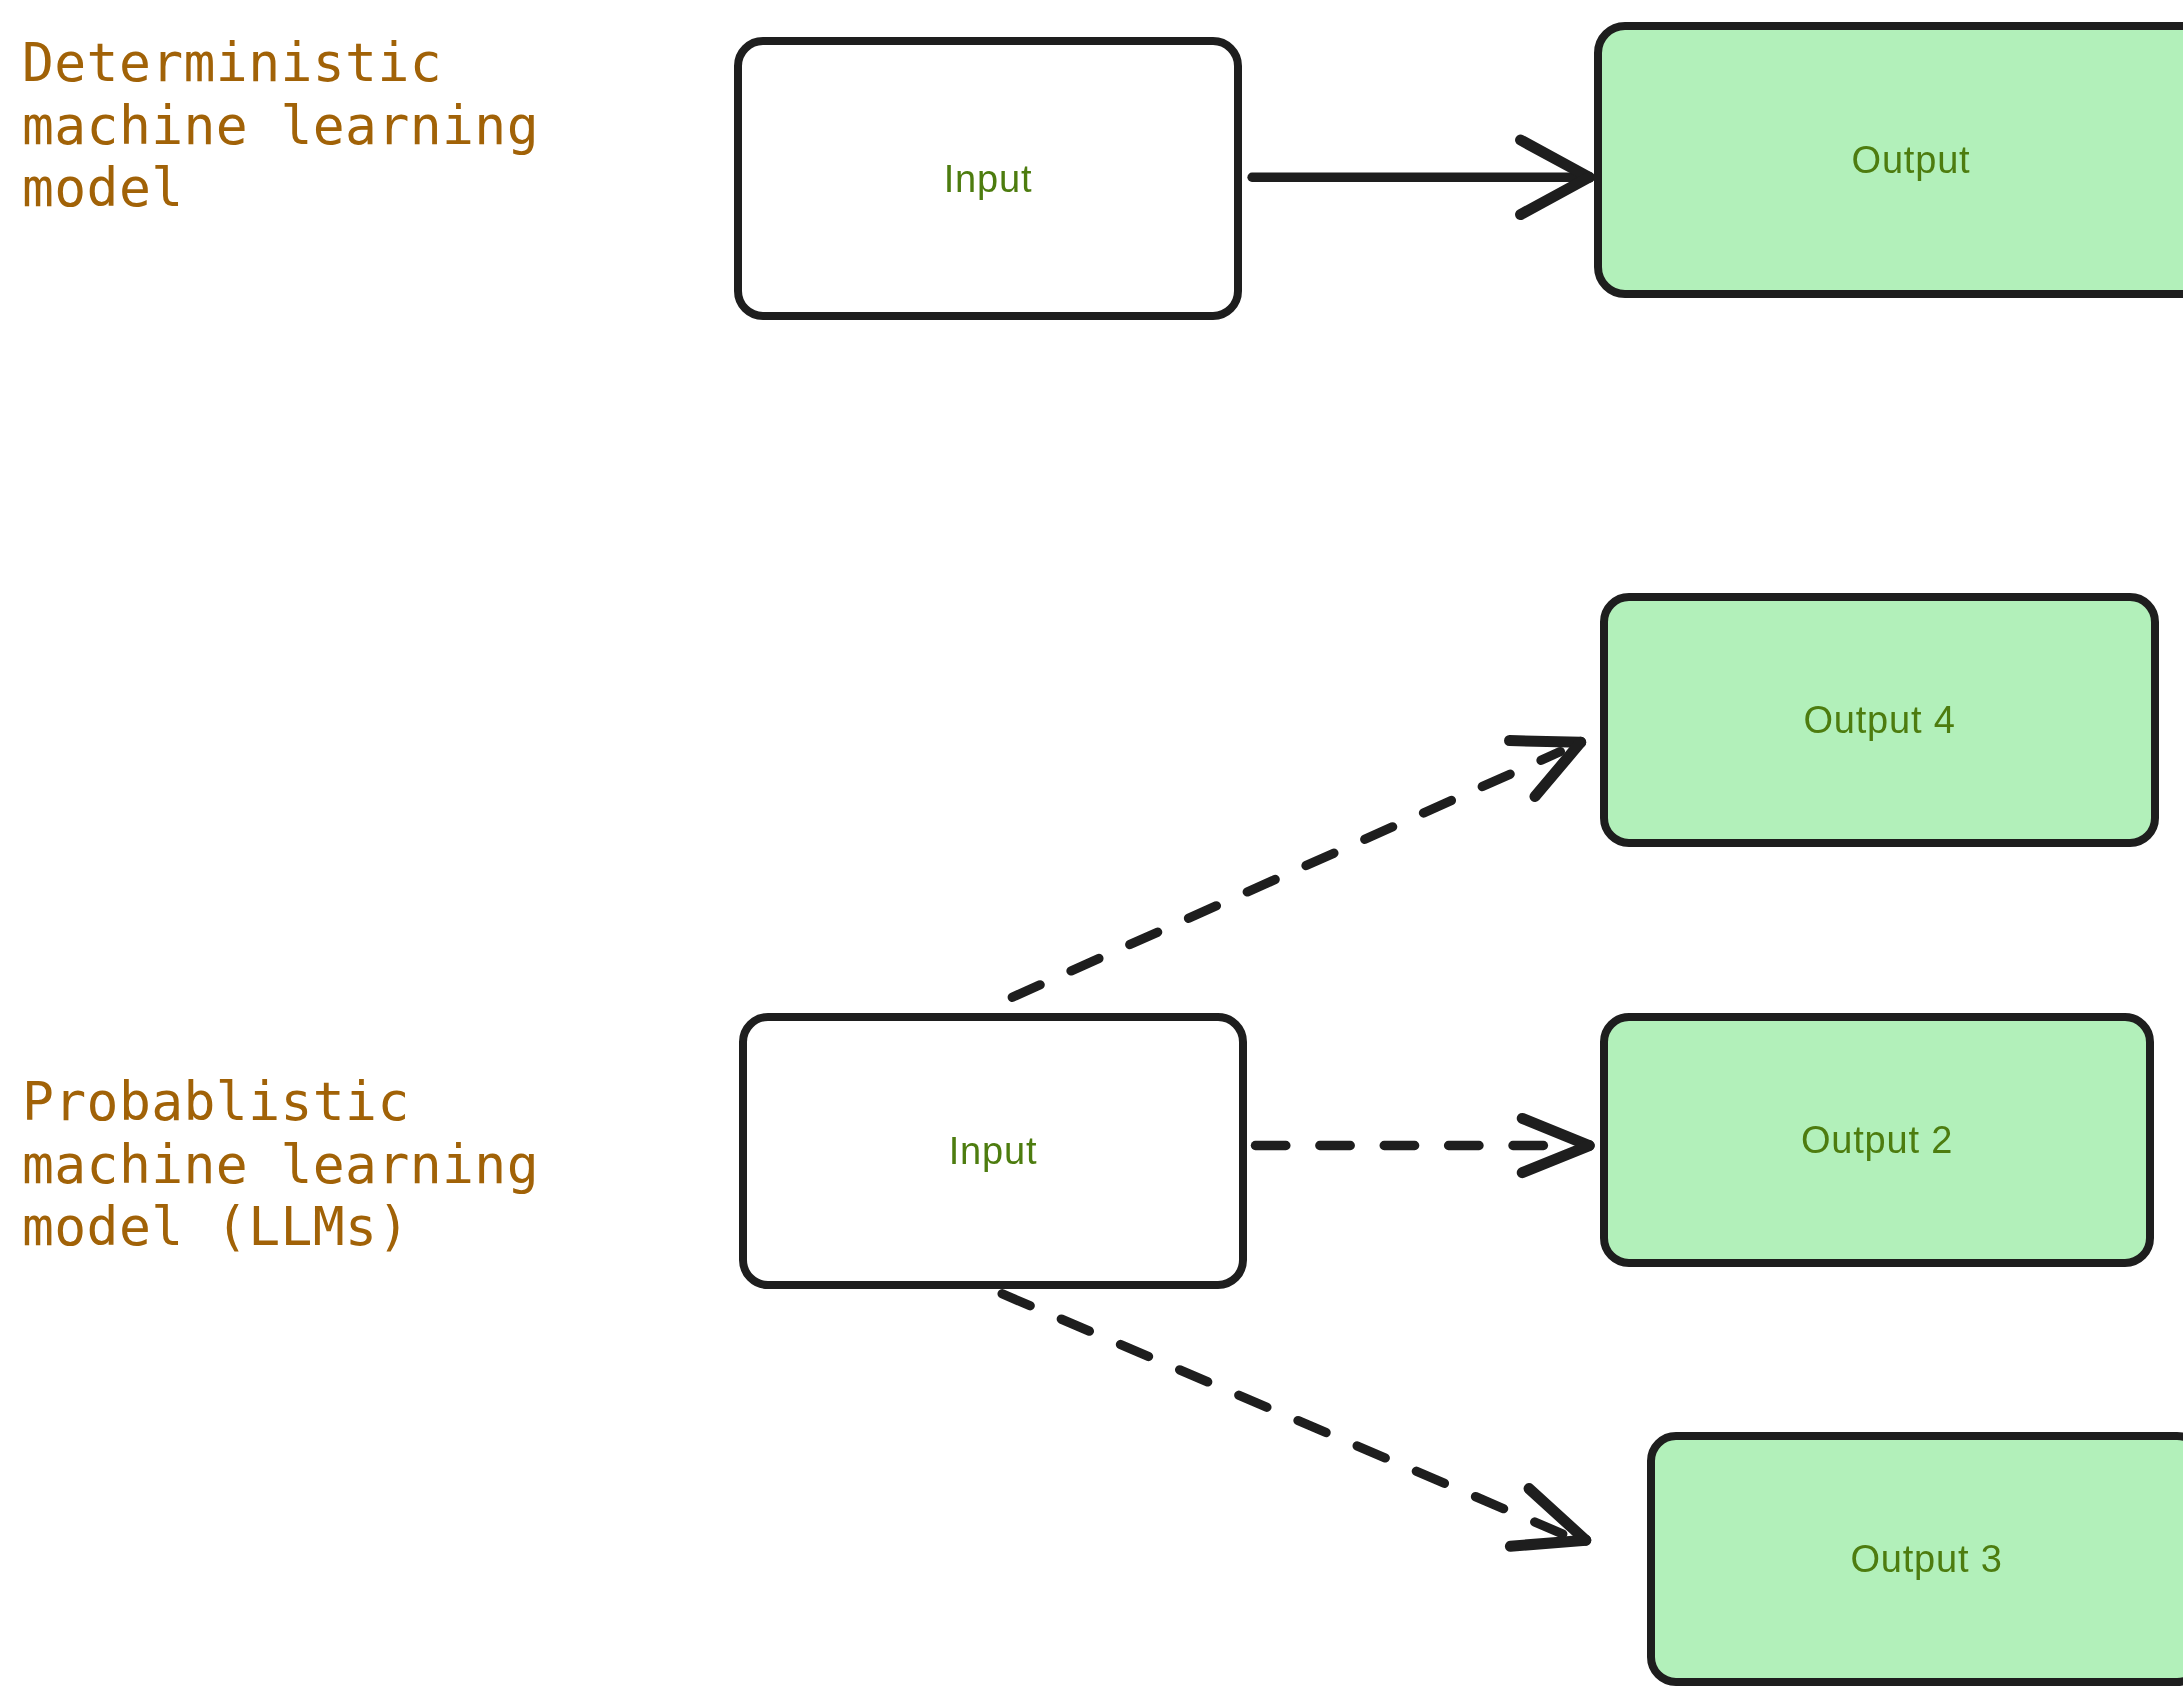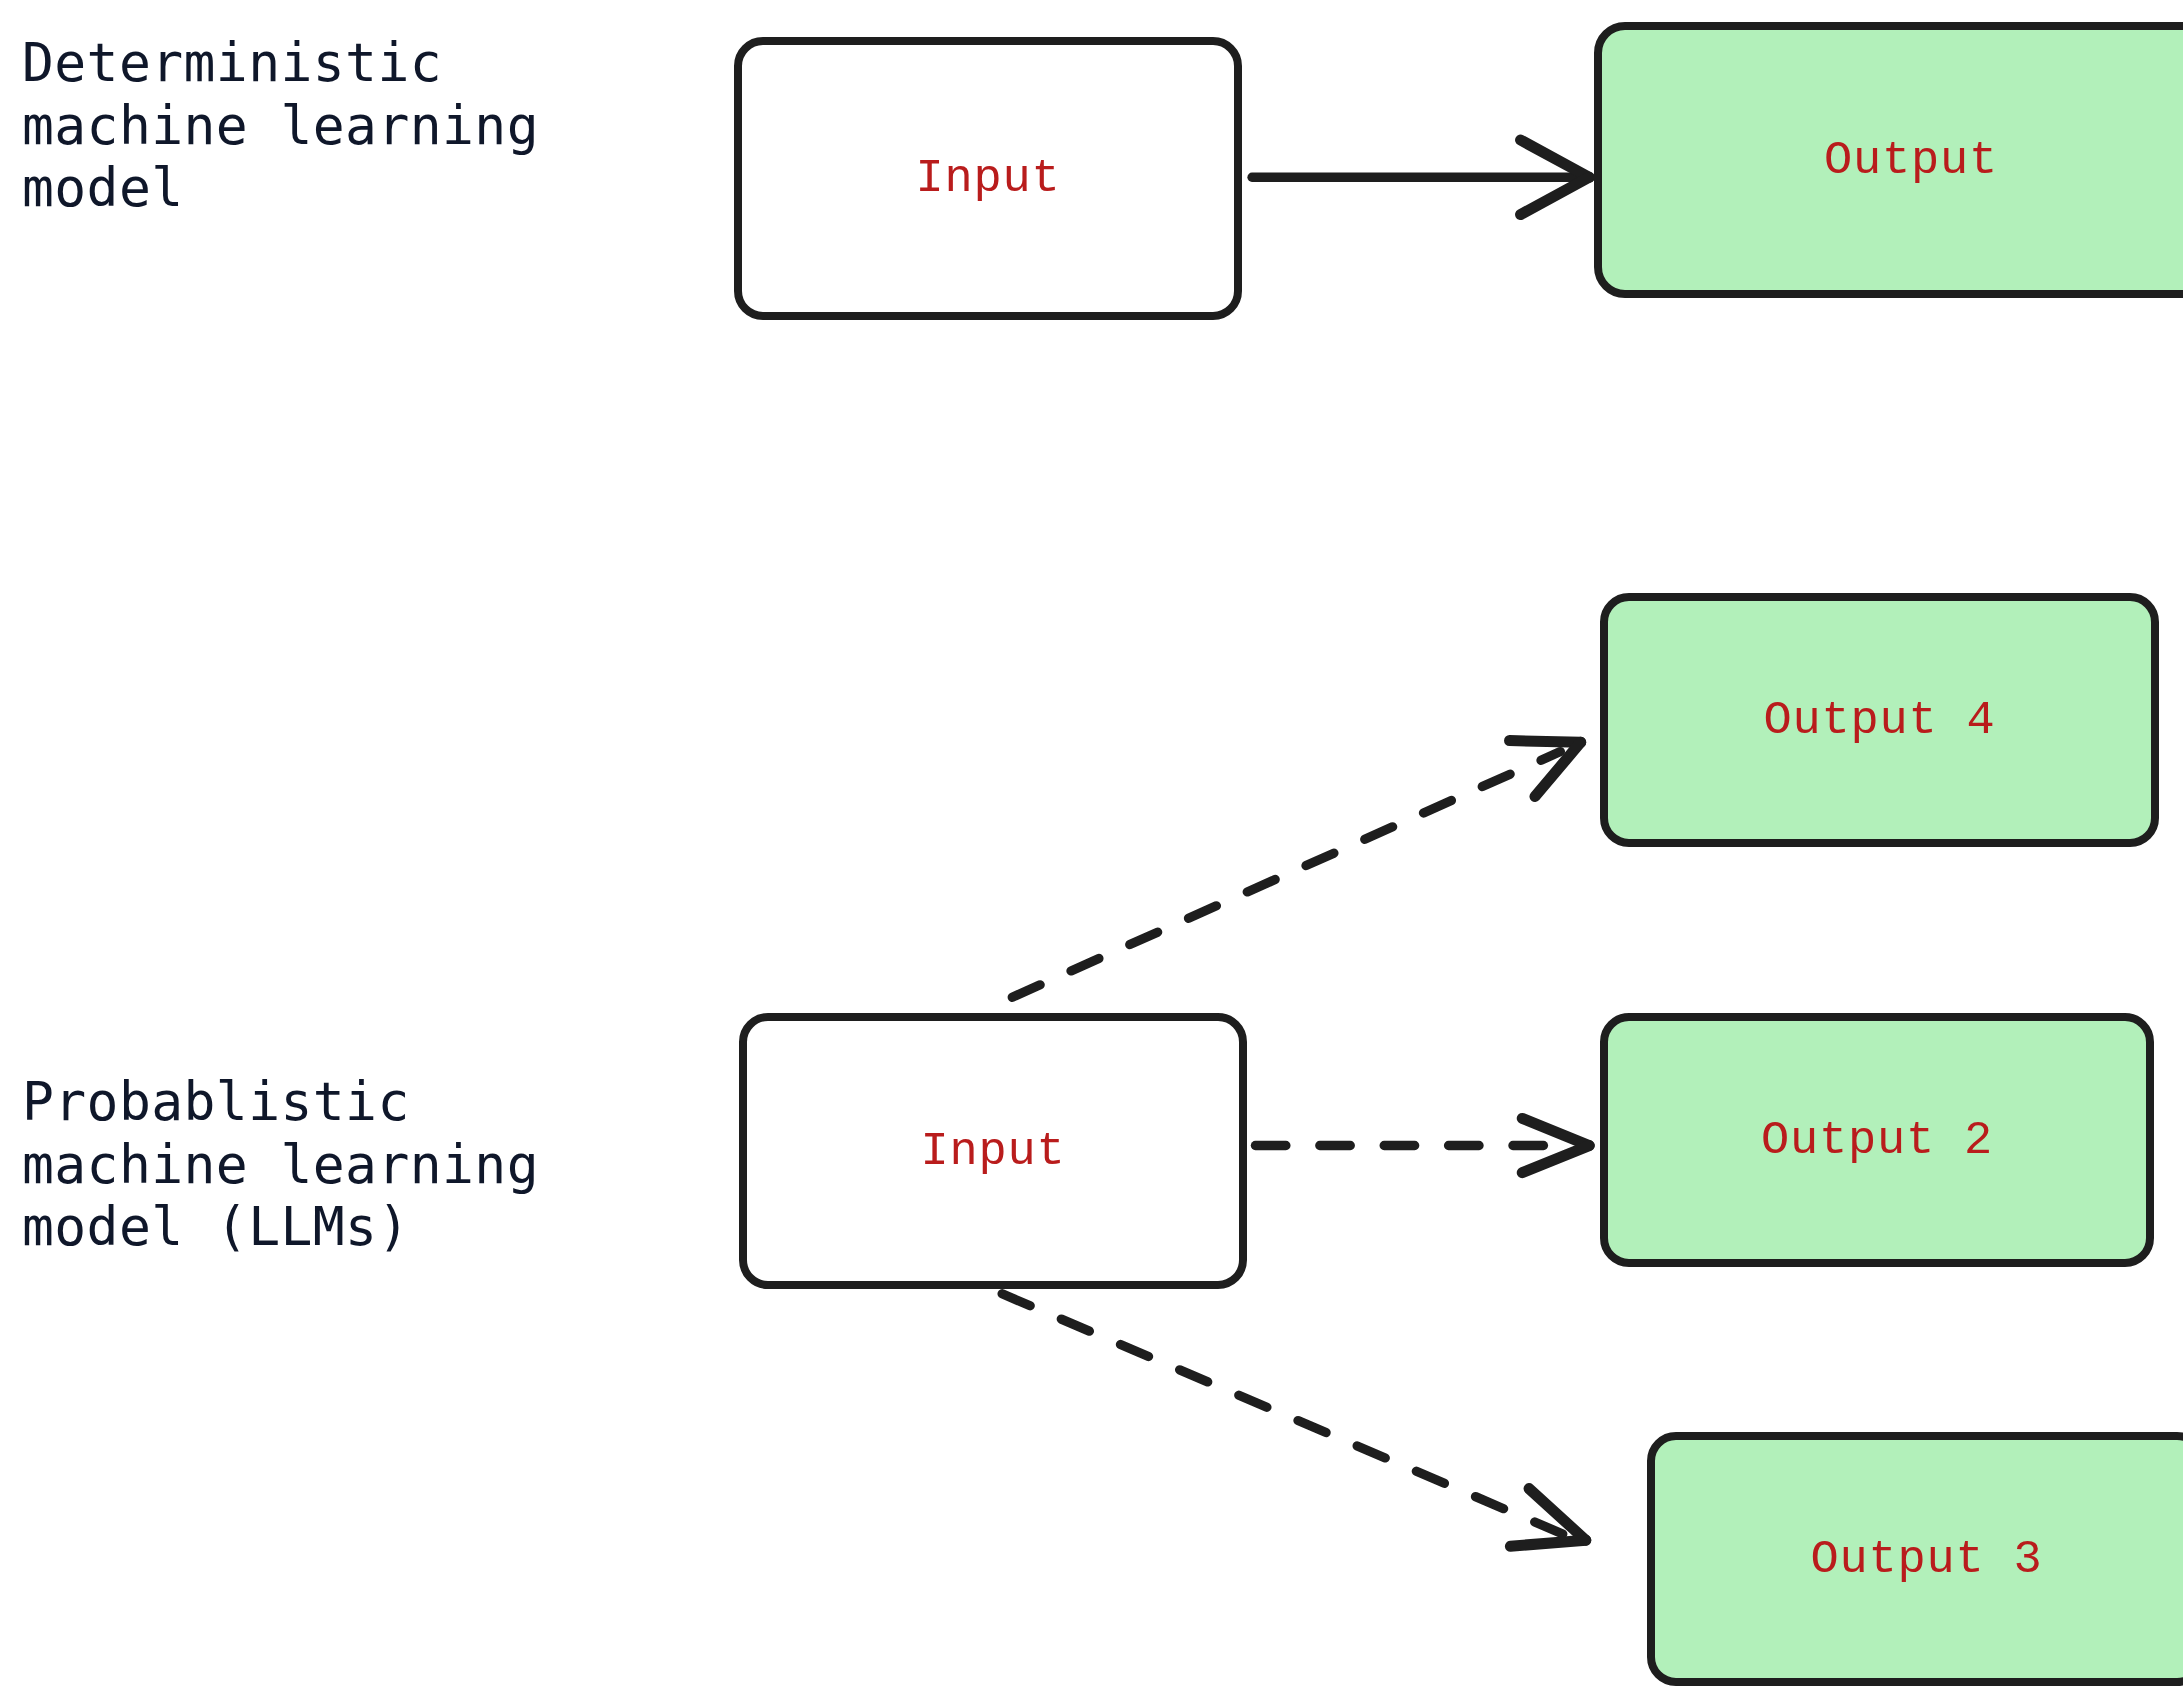--- a/index.html
+++ b/index.html
@@ -15,21 +15,21 @@
     font-family: "DejaVu Sans Mono", "Liberation Mono", monospace;
   }
   #canvas {
     position: absolute;
     top: 0; left: 0;
     width: 2183px;
     height: 1704px;
   }
   .row-label {
     position: absolute;
-    color: #0f172a;
+    color: #a16207;
     font-family: "DejaVu Sans Mono", "Liberation Mono", monospace;
     font-size: 53px;
     line-height: 1.18;
     letter-spacing: 0.4px;
     white-space: pre-line;
     font-weight: 400;
   }
   #label-deterministic {
     left: 22px;
     top: 32px;
@@ -44,23 +44,23 @@
   .node-box {
     position: absolute;
     box-sizing: border-box;
     border: 8.5px solid #1e1e1e;
     border-radius: 29px;
     display: flex;
     align-items: center;
     justify-content: center;
   }
   .node-box .node-label {
-    color: #b91c1c;
-    font-family: Liberation Mono, monospace;
-    font-size: 47px;
+    color: #4d7c0f;
+    font-family: Liberation Sans, sans-serif;
+    font-size: 38px;
     letter-spacing: 0.8px;
     line-height: 1;
     white-space: nowrap;
   }
   .box-input { background: #ffffff; }
   .box-output { background: #b2f0ba; }
 
   
   #node-input-top   { left: 734px;  top: 37px;   width: 508px; height: 283px; }
   #node-output-top  { left: 1594px; top: 22px;   width: 634px; height: 276px; border-radius: 31px; }

